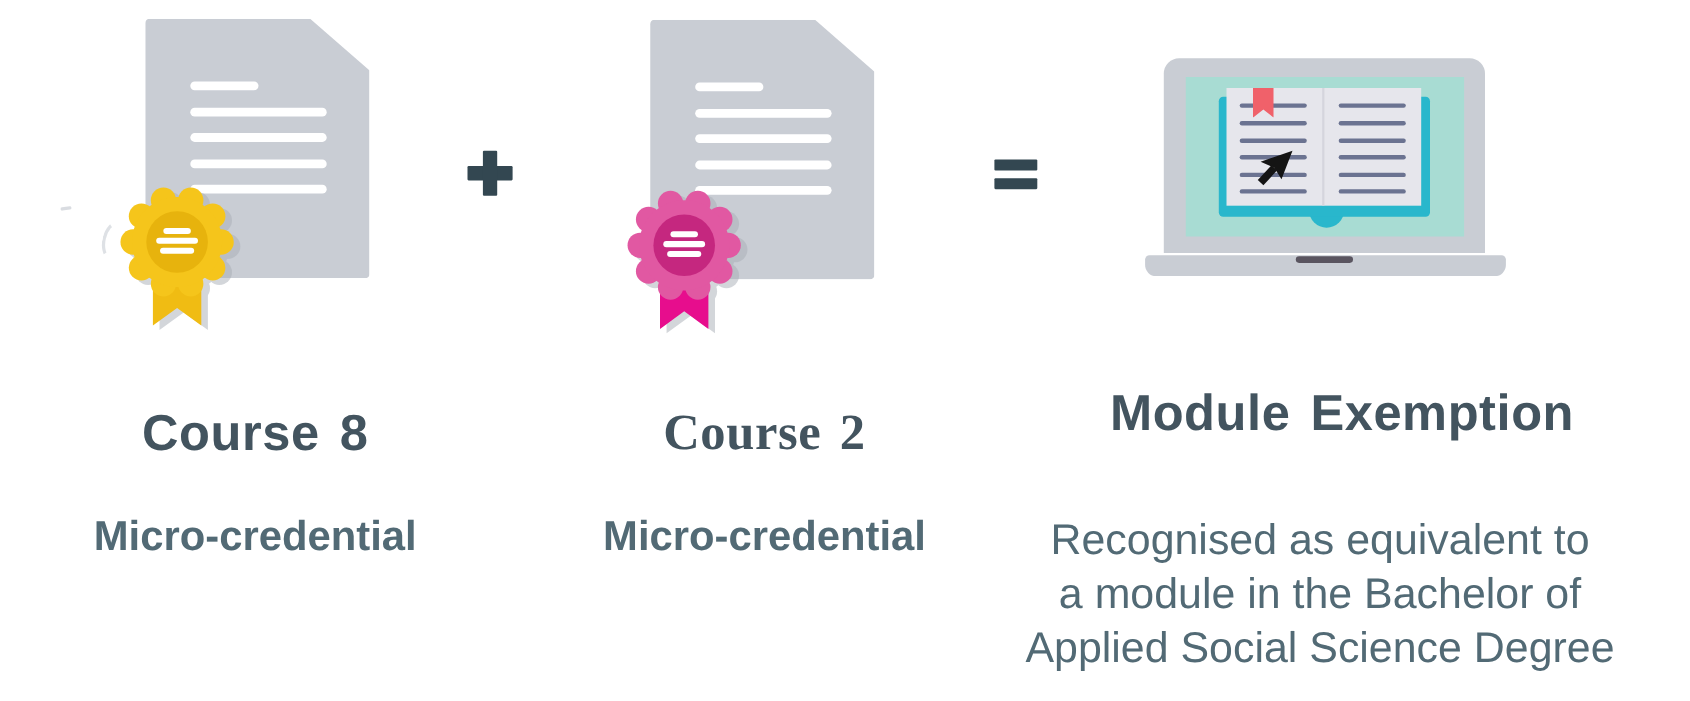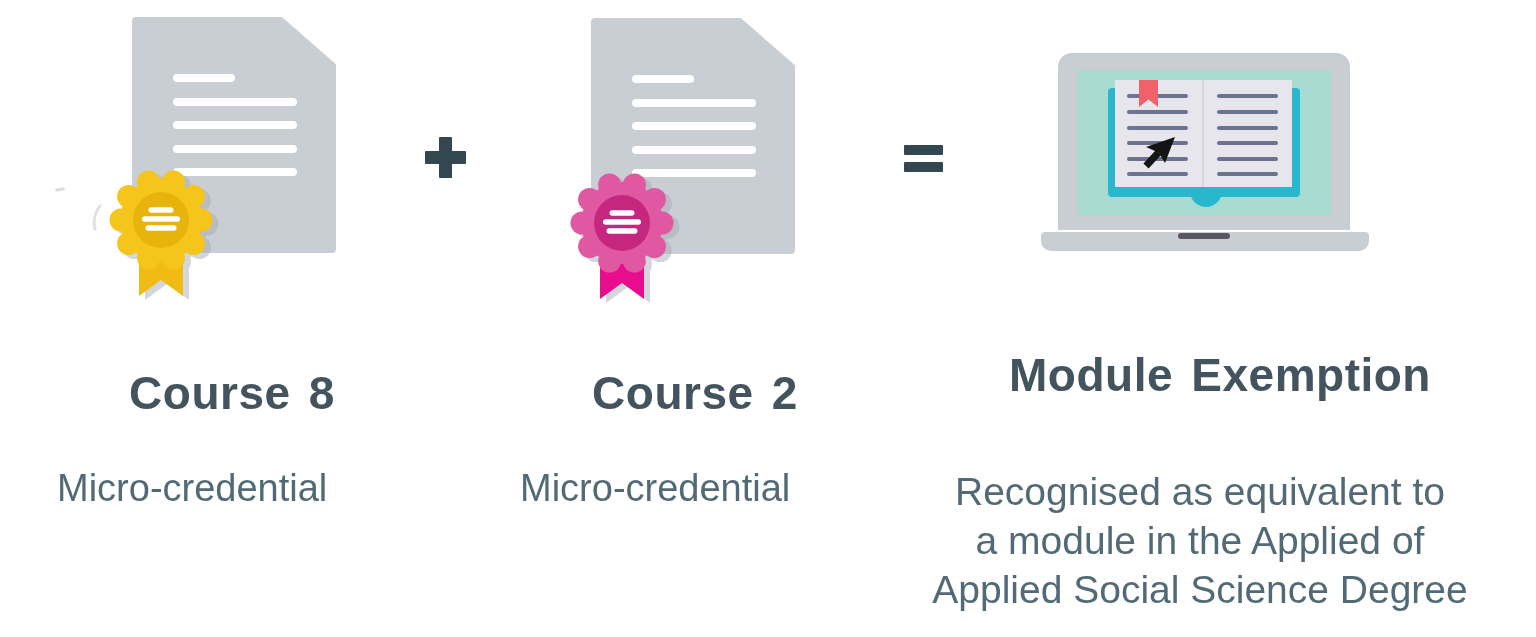--- a/index.html
+++ b/index.html
@@ -73,25 +73,25 @@
     clip-path:polygon(0 0, 100% 0, 100% 100%, 50% 72%, 0 100%);}
   .cursor{left:100px; top:85px; width:40px; height:38px;}
   .cursor svg{display:block;}
   
   .title{
     position:absolute; display:flex; flex-direction:column; align-items:center;
     font-weight:700; font-size:46px; letter-spacing:.5px; word-spacing:5px;
     color:var(--heading,#43545F); white-space:nowrap;
   }
   .t1{left:57px;  top:366px; width:350px;}
-  .t2{left:520px; top:366px; width:350px;}
+  .t2{left:520px; top:366px; width:350px;font-family:Liberation Serif, serif;}
   .t3{left:940px; top:348px; width:560px;}
   .subtitle{
-    position:absolute; display:flex; flex-direction:column; 
-    font-weight:400; font-size:38px; color:var(--body,#526A75); white-space:nowrap;
+    position:absolute; display:flex; flex-direction:column; align-items:center;
+    font-weight:700; font-size:38px; color:var(--body,#526A75); white-space:nowrap;
   }
   .s1{left:57px;  top:467px; width:350px;}
   .s2{left:520px; top:467px; width:350px;}
   .description{
     position:absolute; left:920px; top:467px; width:560px;
     display:flex; flex-direction:column; align-items:center;
     font-weight:400; font-size:39px; line-height:49px;
     color:var(--body,#526A75);
   }
   .description span{display:block; white-space:nowrap;}
@@ -244,17 +244,17 @@
       </svg>
     </div>
     <div class="lt-base"></div>
     <div class="lt-notch"></div>
   </div>
   <div class="title t3">
     <span>Module Exemption</span>
   </div>
   <div class="description">
     <span>Recognised as equivalent to</span>
-    <span>a module in the Applied of</span>
+    <span>a module in the Bachelor of</span>
     <span>Applied Social Science Degree</span>
   </div>
 
 </div>
 
 </body></html>

